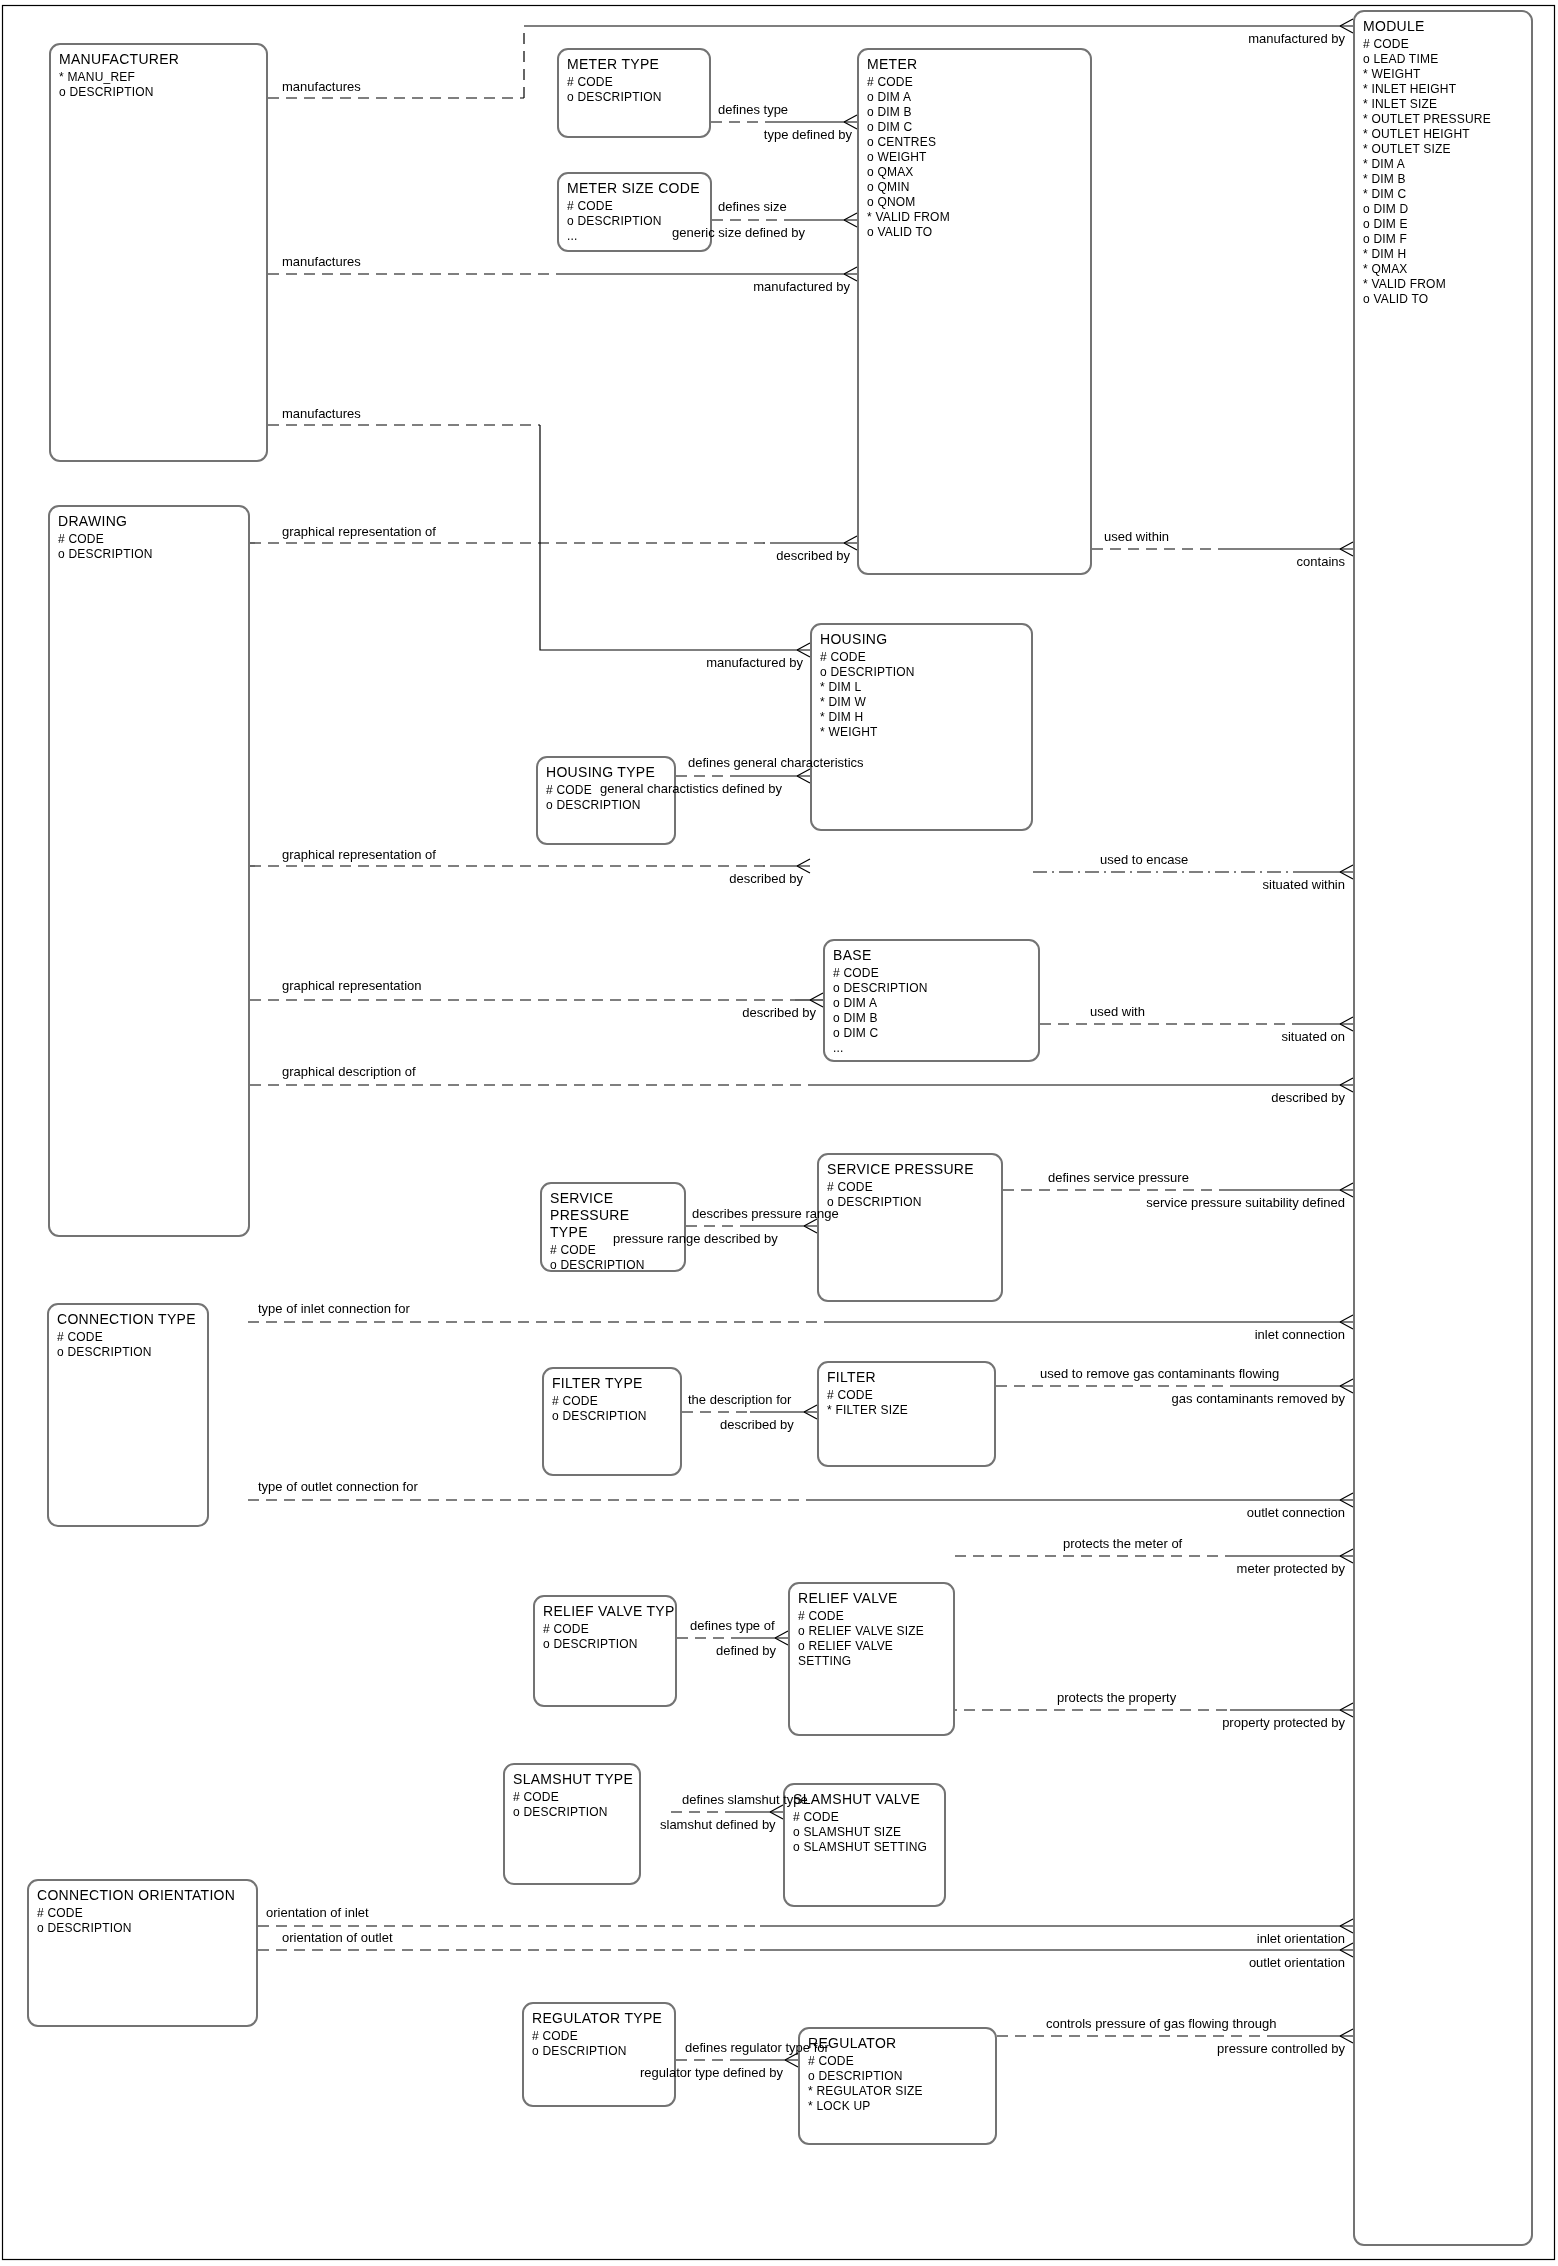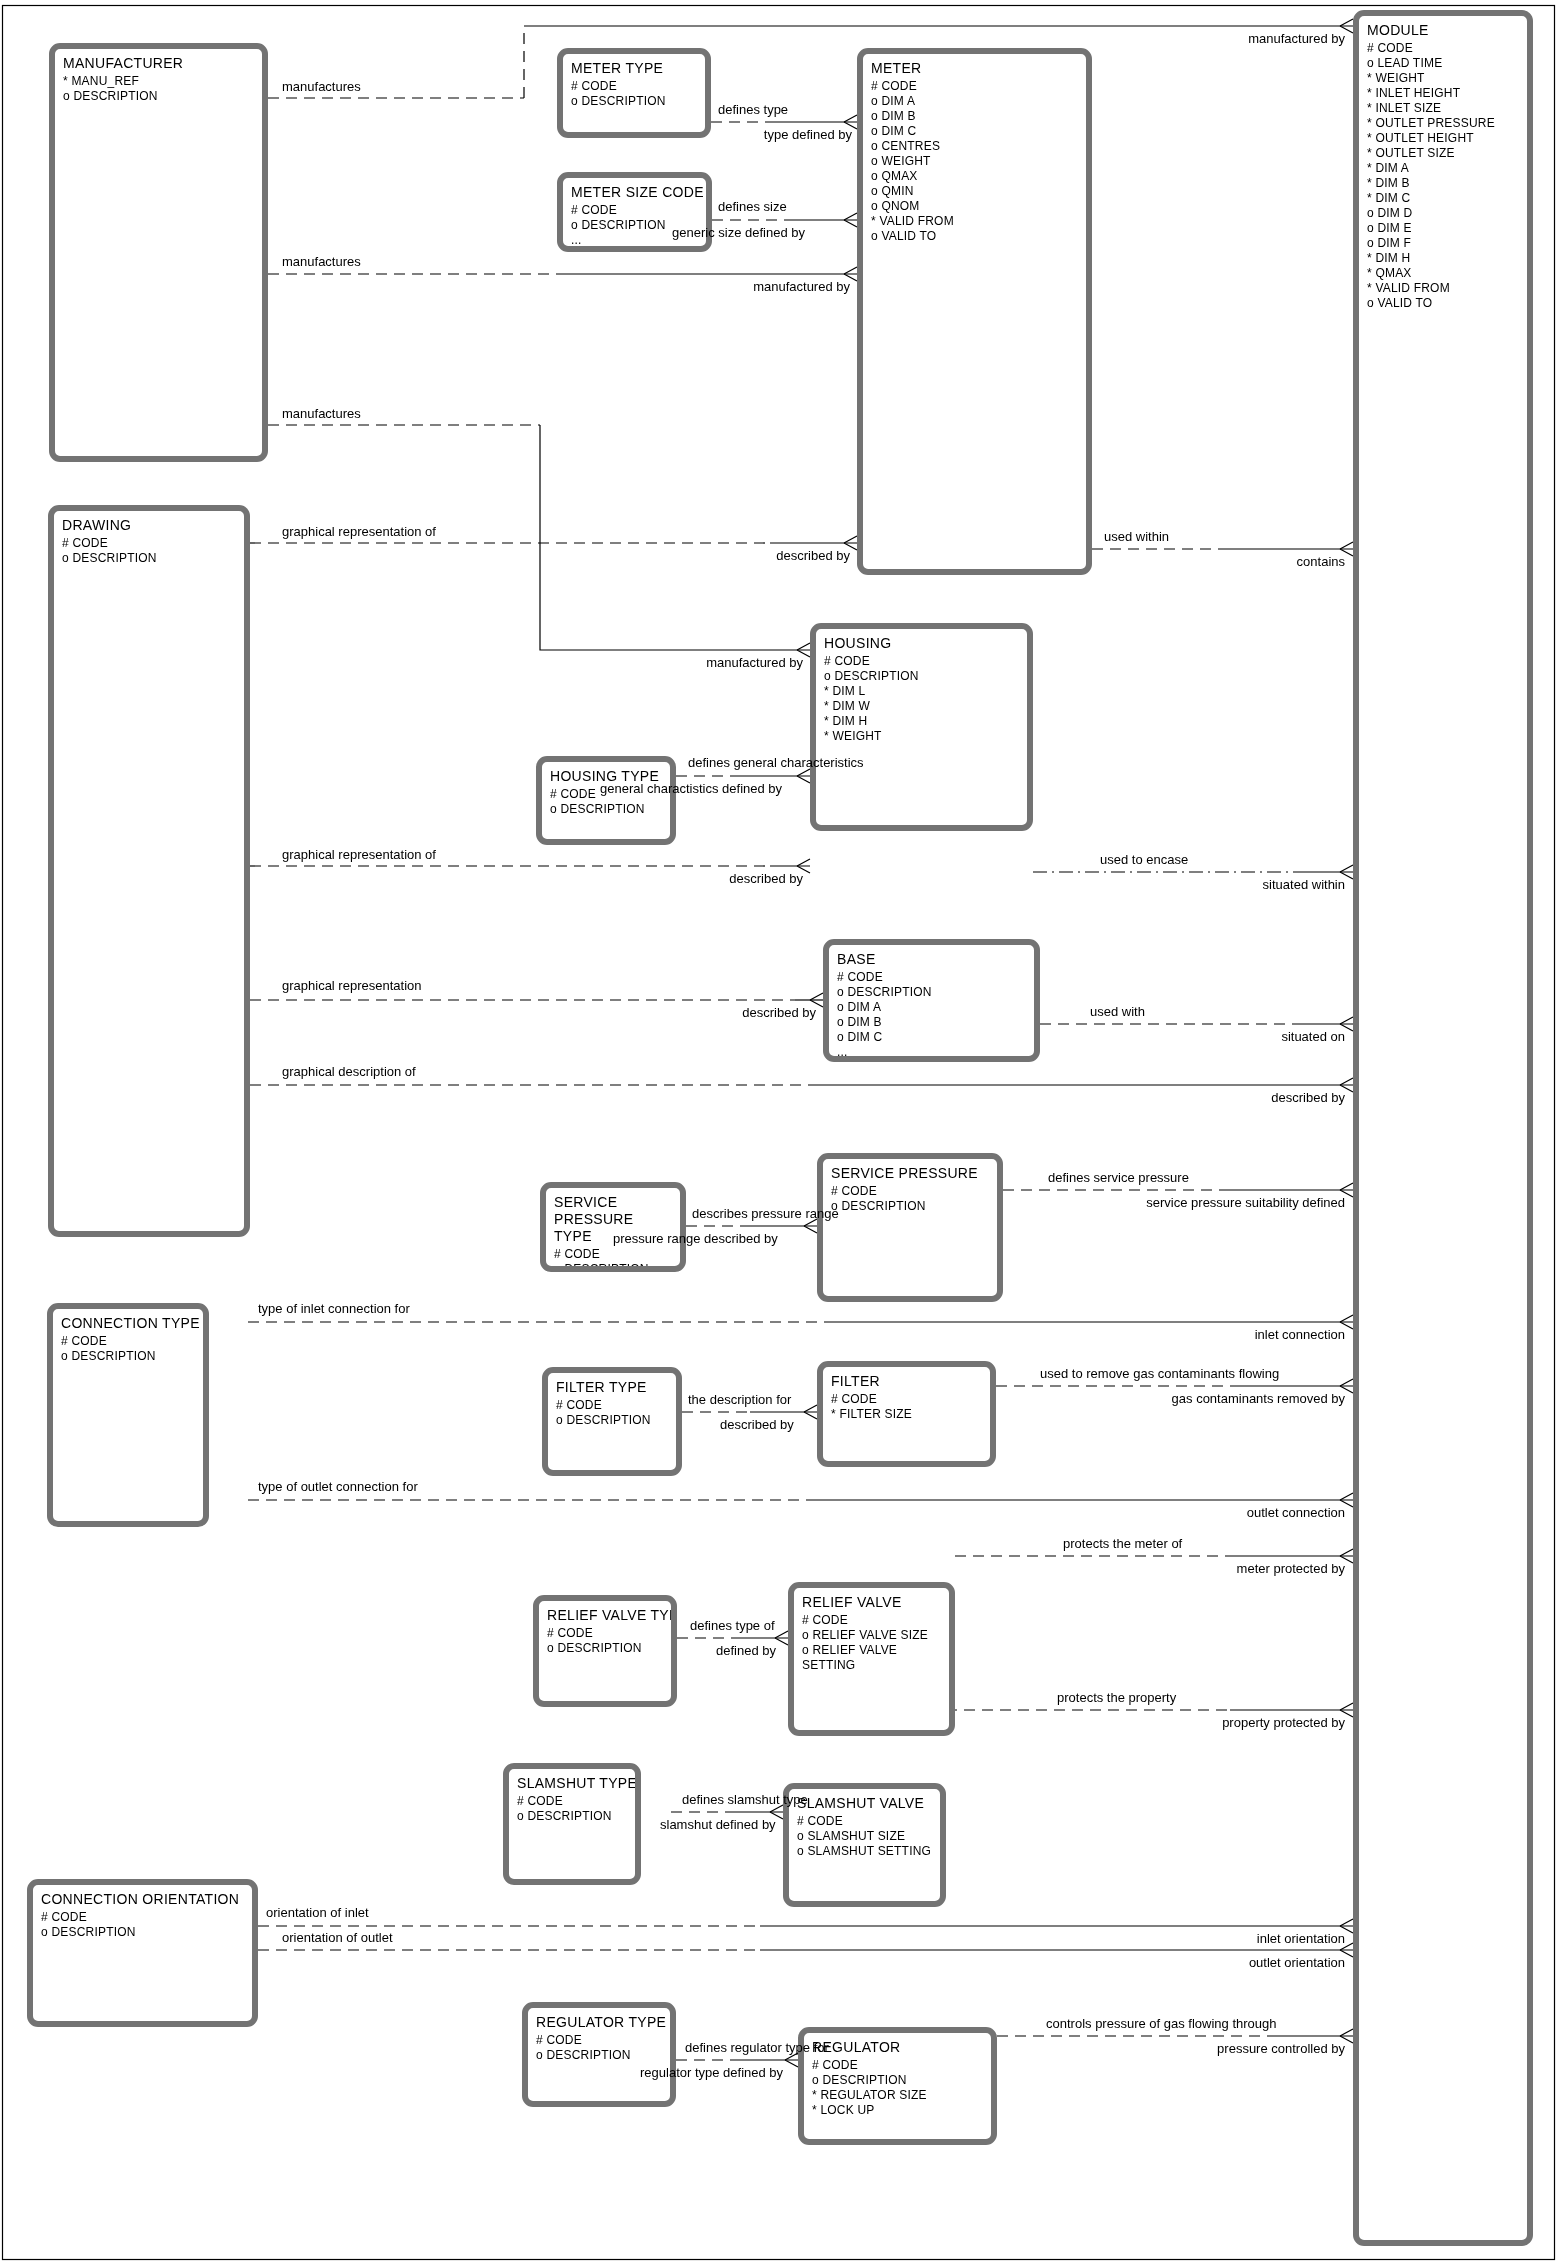--- a/index.html
+++ b/index.html
@@ -2,21 +2,21 @@
 <html><head>
 <meta charset="utf-8">
 <style>
   html,body{margin:0;padding:0;background:#fff;}
   .canvas{position:relative;width:1558px;height:2266px;background:#fff;overflow:hidden;
           font-family:"Liberation Sans", sans-serif;color:#000;}
   svg.wires{position:absolute;left:0;top:0;z-index:1;}
   svg.wires path, svg.wires rect{stroke:#000;stroke-width:1.2;fill:none;}
   svg.wires path.dash{stroke-dasharray:11 7;}
   svg.wires path.dashdot{stroke-dasharray:14 5 2 5;}
-  .entity{position:absolute;z-index:2;background:#fff;border:6px solid #737373;border-radius:11px;
+  .entity{position:absolute;z-index:2;background:#fff;border:2px solid #737373;border-radius:11px;
           box-sizing:border-box;padding:6px 8px;overflow:hidden;}
   .etitle{font-size:14px;line-height:17px;white-space:nowrap;letter-spacing:.3px;}
   .etitle.wrap{white-space:normal;max-width:92px;}
   .attrs{font-size:12px;line-height:15px;white-space:pre-line;margin-top:2px;letter-spacing:.2px;}
   .rl{position:absolute;z-index:3;font-size:13px;line-height:16px;white-space:nowrap;}
   .rr{text-align:left;}
 </style>
 </head>
 <body>
 

